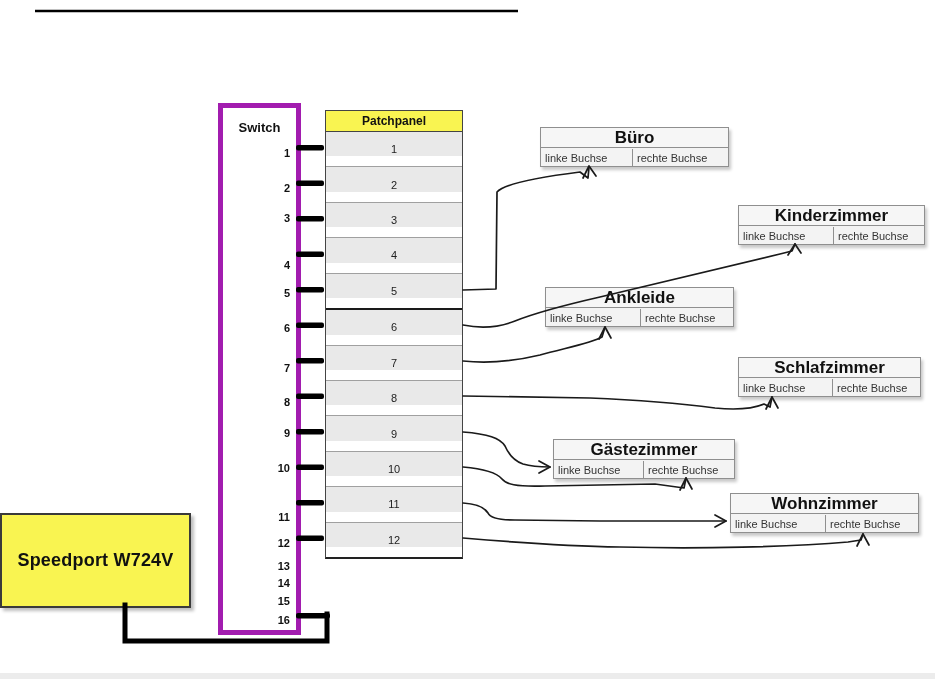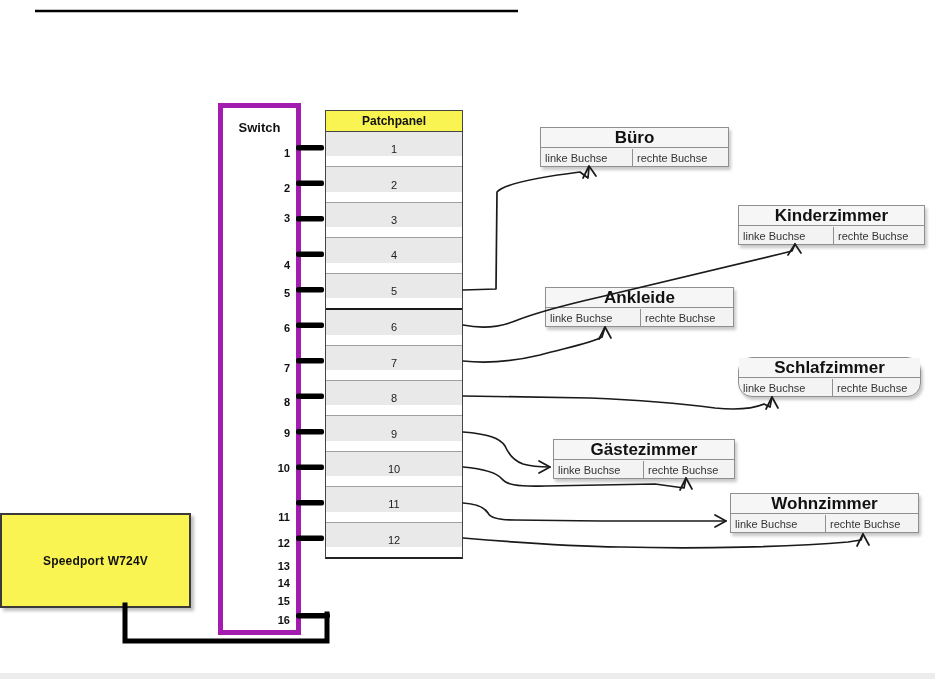--- a/index.html
+++ b/index.html
@@ -6,21 +6,21 @@
   html,body { margin:0; padding:0; background:#fff; }
   body { font-family:"Liberation Sans", sans-serif; color:#111; }
   .stage { position:relative; width:935px; height:679px; background:#fff; overflow:hidden; }
   .overlay { position:absolute; left:0; top:0; z-index:6; pointer-events:none; }
 
   
   .speedport { position:absolute; left:0; top:513px; width:191px; height:95px;
     background:var(--hl); border:2px solid #3a3a3a; box-sizing:border-box;
     display:flex; align-items:center; justify-content:center;
     box-shadow:3px 3px 3px rgba(0,0,0,.25); z-index:3; }
-  .speedport span { font-weight:bold; font-size:12px; letter-spacing:.2px; }
+  .speedport span { font-weight:bold; font-size:18px; letter-spacing:.2px; }
 
   
   .switch { position:absolute; left:218px; top:103px; width:83px; height:532px;
     border:5px solid #a21caf; box-sizing:border-box; background:#fff; z-index:2; }
   .switch-title { text-align:center; margin-top:12px; font-weight:bold; font-size:13px; }
   .sp { position:absolute; right:6px; height:14px; line-height:14px;
     font-size:11px; font-weight:bold; text-align:right; }
 
   
   .panel { position:absolute; left:325px; top:110px; width:138px; height:449px;
@@ -139,21 +139,21 @@
   </div>
 
   <div class="room" style="left:545px; top:287px; width:189px;">
     <div class="room-name">Ankleide</div>
     <div class="room-cells">
       <div class="cell left" style="width:95px">linke Buchse</div>
       <div class="cell right">rechte Buchse</div>
     </div>
   </div>
 
-  <div class="room" style="left:738px; top:357px; width:183px;border-radius:14px;">
+  <div class="room" style="left:738px; top:357px; width:183px;">
     <div class="room-name">Schlafzimmer</div>
     <div class="room-cells">
       <div class="cell left" style="width:94px">linke Buchse</div>
       <div class="cell right">rechte Buchse</div>
     </div>
   </div>
 
   <div class="room" style="left:553px; top:439px; width:182px;">
     <div class="room-name">Gästezimmer</div>
     <div class="room-cells">

